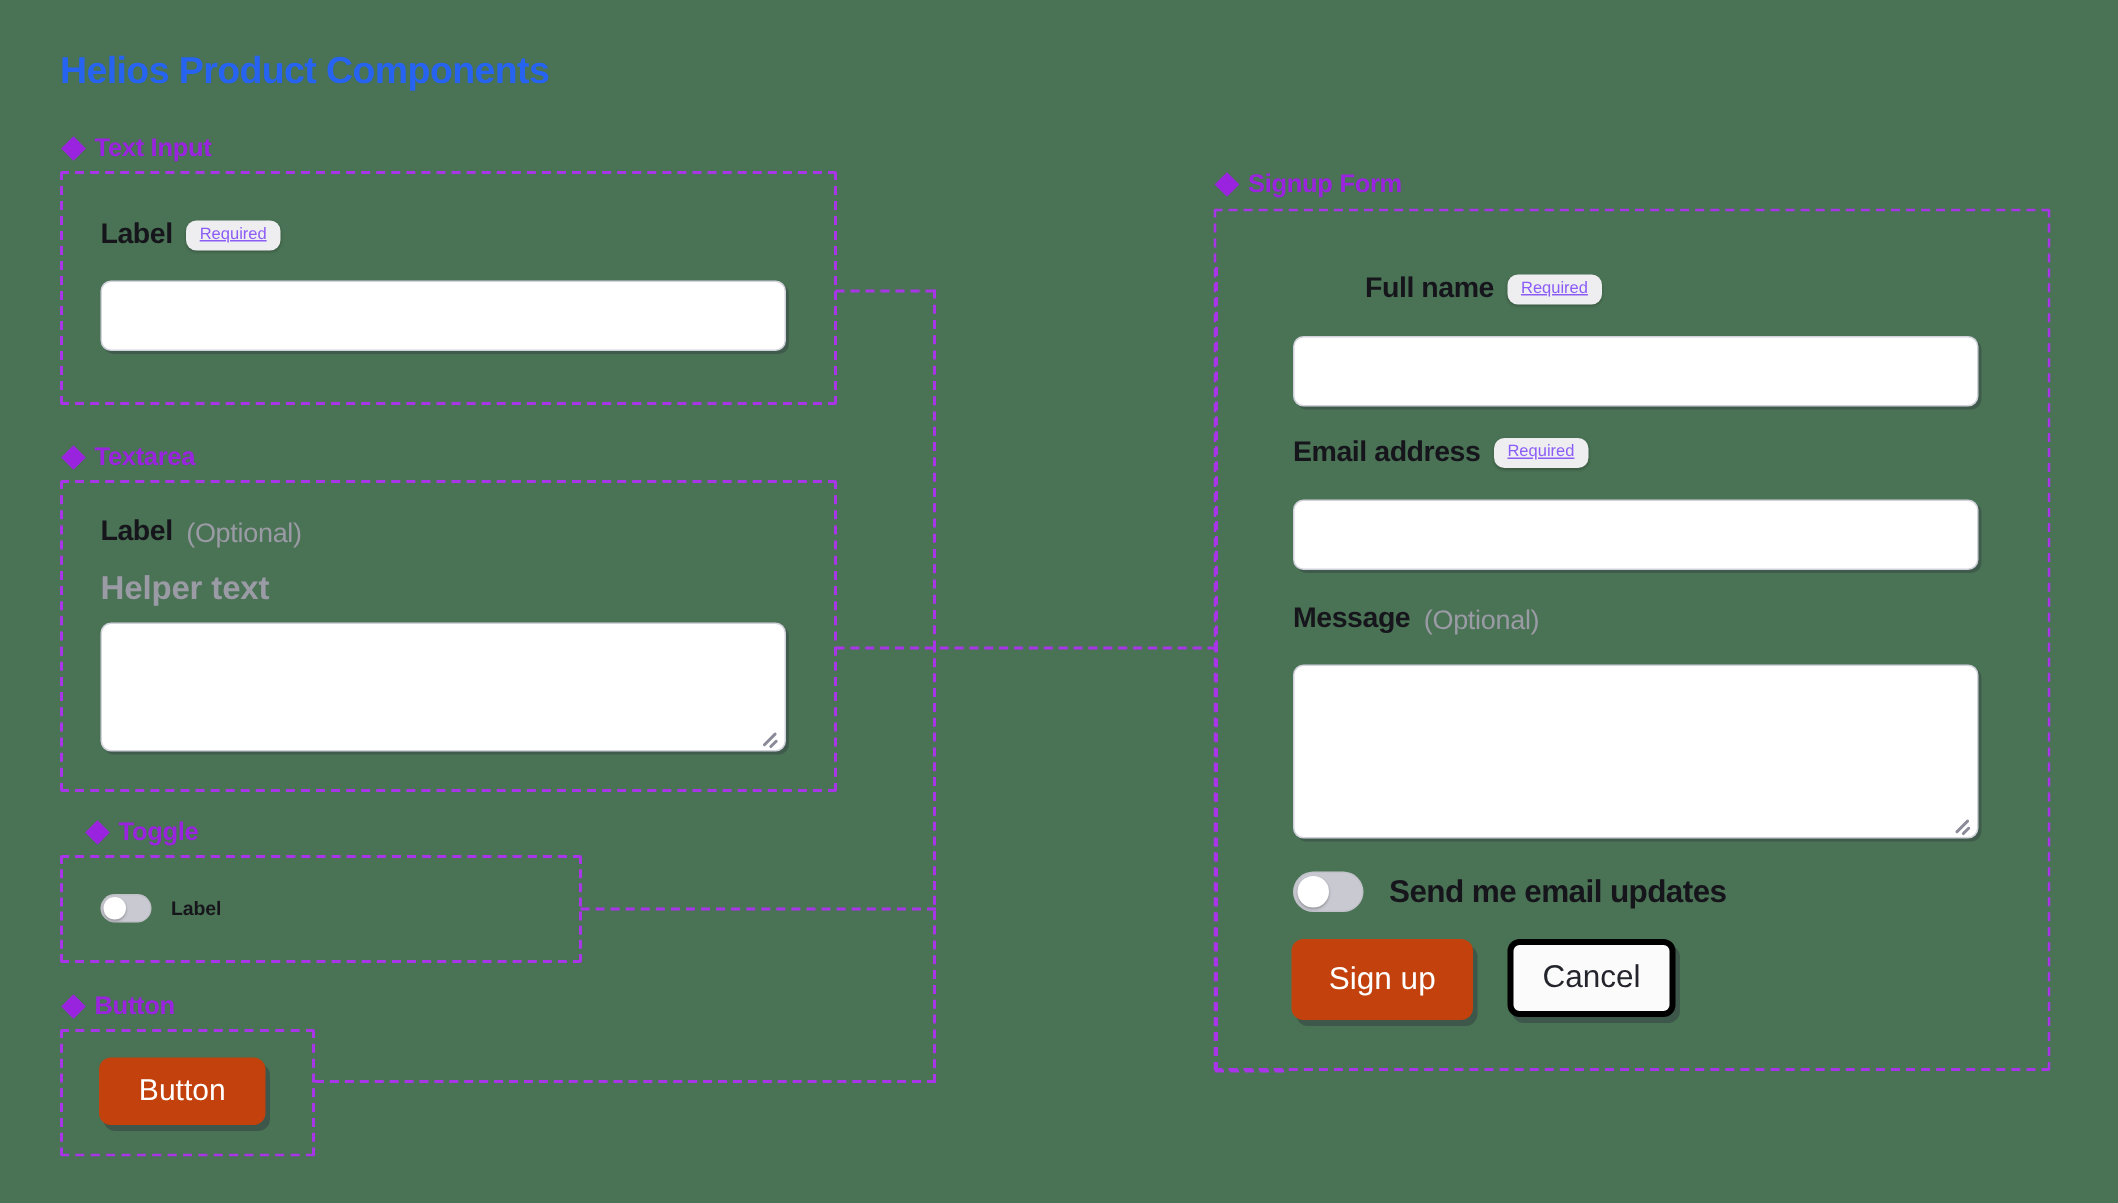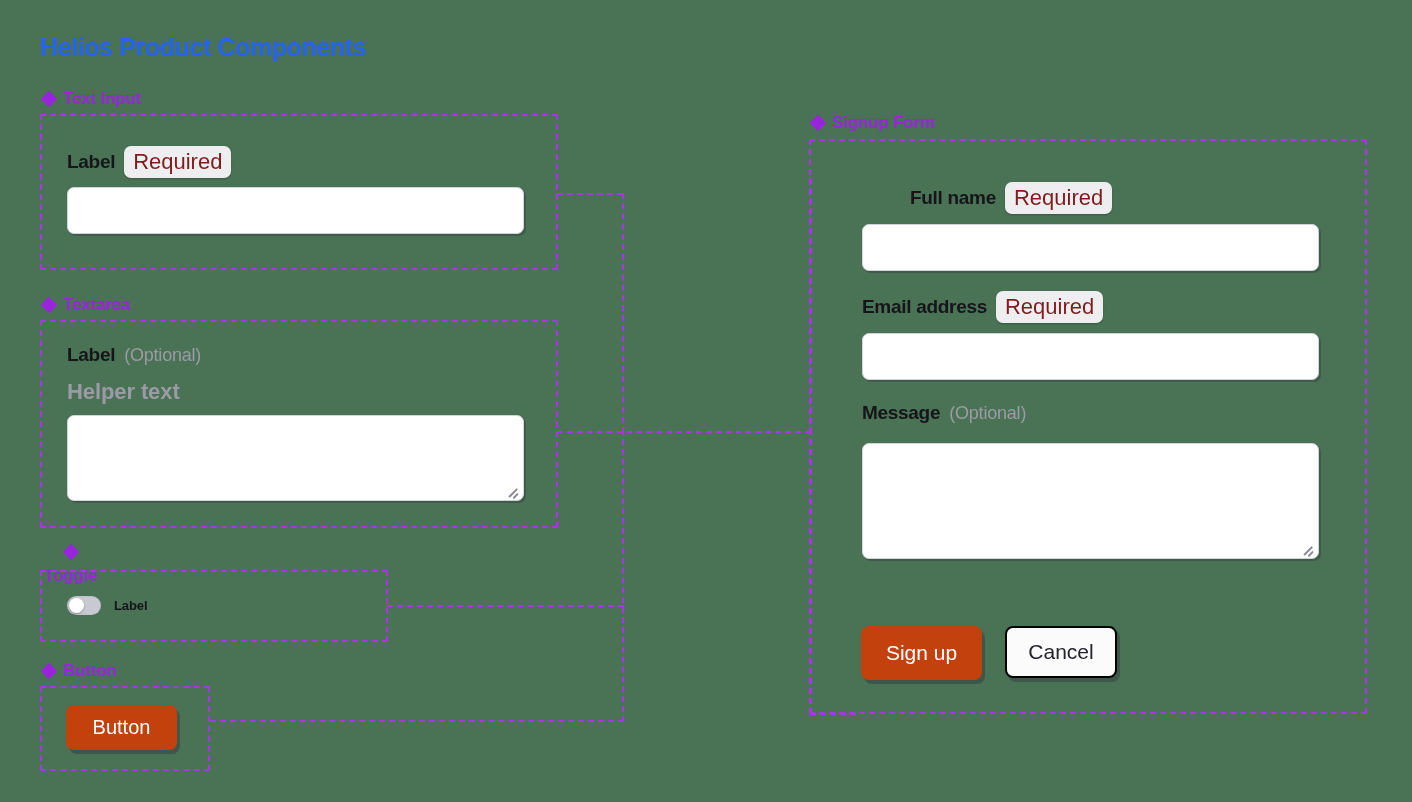--- a/index.html
+++ b/index.html
@@ -92,28 +92,29 @@
     gap: 9px;
     white-space: nowrap;
   }
   .field-label {
     font-size: 19px;
     font-weight: 700;
     color: #15151b;
     letter-spacing: -0.3px;
   }
   .badge {
-    font-size: 22px;
+    font-size: 11px;
     font-weight: 400;
-    color: #7f1d1d;
+    color: #8b5cf6;
     background: #eeeef1;
     border-radius: 7px;
     padding: 3px 9px 4px;
     line-height: 1.15;
     box-shadow: 0 1px 2px rgba(0,0,0,0.22);
+    text-decoration: underline;
   }
   .optional {
     font-size: 18px;
     font-weight: 500;
     color: #9b9ba6;
     letter-spacing: -0.2px;
   }
   .helper {
     position: absolute;
     font-size: 22px;
@@ -210,21 +211,21 @@
     border: none;
   }
   .btn.primary {
     background: #c2410c;
     color: #ffffff;
     box-shadow: 3px 4px 0 rgba(35,35,55,0.32);
   }
   .btn.secondary {
     background: #fbfbfc;
     color: #24242c;
-    border: 2px solid #000000;
+    border: 4px solid #000000;
     box-shadow: 3px 4px 0 rgba(35,35,55,0.32);
   }
 </style>
 </head>
 <body>
 
 <div class="canvas">
 
   <div class="conn h" style="left:557px; top:193px; width:66px;"></div>
   <div class="conn v" style="left:622px; top:193px; height:240px;"></div>
@@ -281,21 +282,21 @@
 
   <div class="helper" style="left:67px; top:379px;">Helper text</div>
 
   <div class="input-box" style="left:67px; top:415px; width:457px; height:86px;">
     <span class="resize-grip">
       <span></span>
         <span></span>
     </span>
   </div>
 
-  <div class="section-header" style="left:44px; top:545px;flex-direction:column;">
+  <div class="section-header" style="left:58px; top:545px;">
     <span class="diamond-icon">
       <i></i>
         <i></i>
         <i></i>
         <i></i>
     </span>
     <span>Toggle</span>
   </div>
 
   <div class="frame" style="left:40px; top:570px; width:348px; height:72px;"></div>
@@ -350,17 +351,23 @@
     <span class="field-label">Message</span>
     <span class="optional">(Optional)</span>
   </div>
   <div class="input-box" style="left:862px; top:443px; width:457px; height:116px;">
     <span class="resize-grip">
       <span></span>
         <span></span>
     </span>
   </div>
 
+  <div class="toggle-row" style="left:862px; top:581px;">
+    <span class="switch lg">
+      <span class="knob"></span>
+    </span>
+    <span class="toggle-label lg">Send me email updates</span>
+  </div>
 
   <button class="btn primary" style="left:861px; top:626px; width:121px; height:54px; font-size:21px;">Sign up</button>
   <button class="btn secondary" style="left:1005px; top:626px; width:112px; height:52px; font-size:21px;">Cancel</button>
 
 </div>
 
 </body></html>

